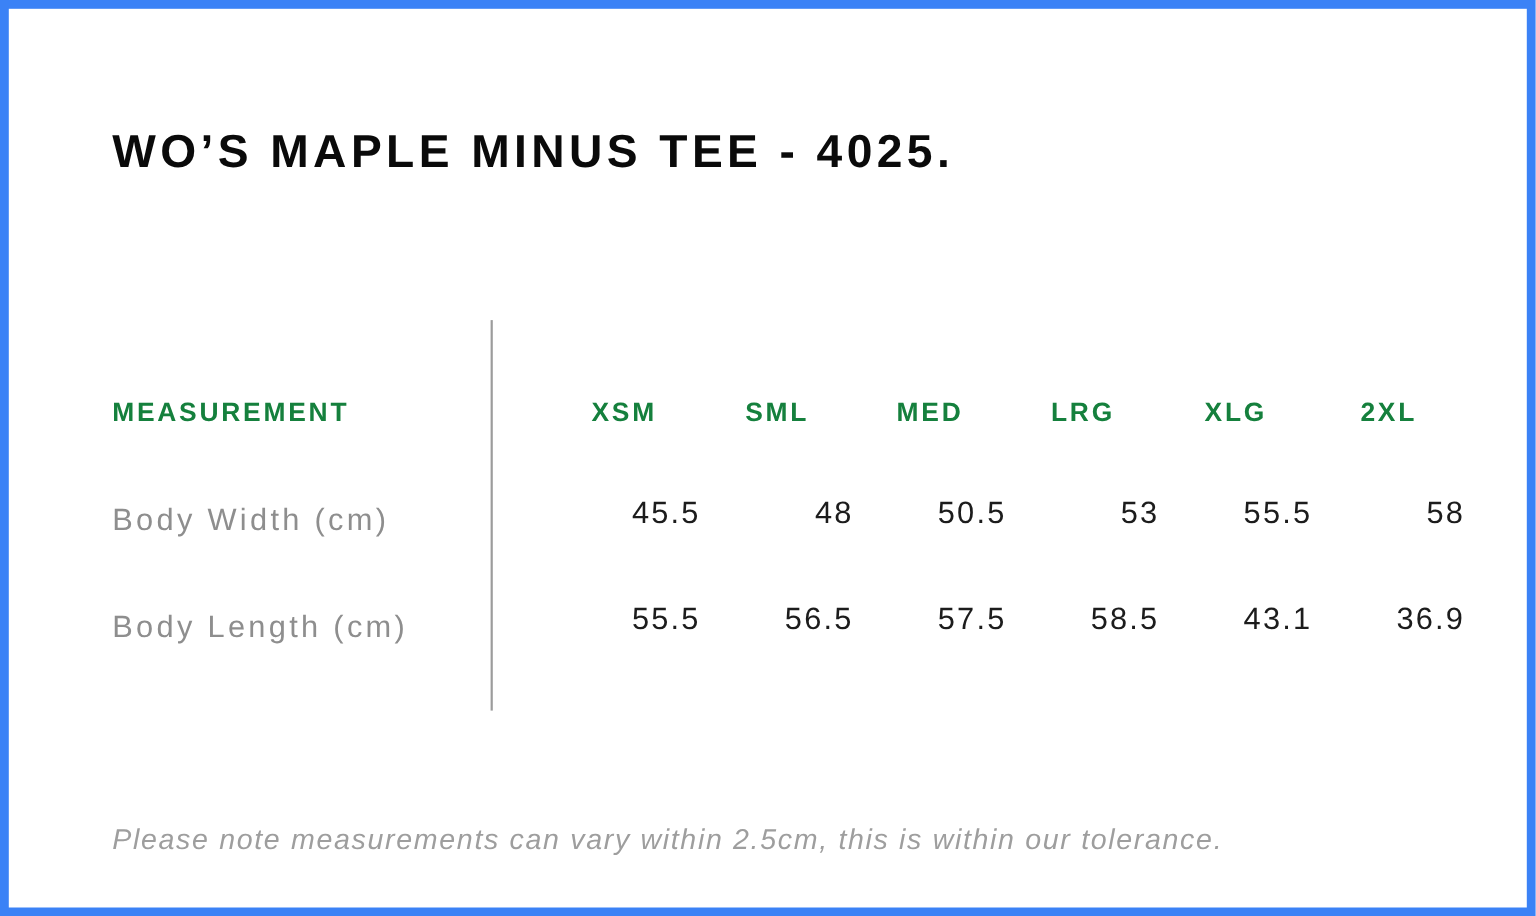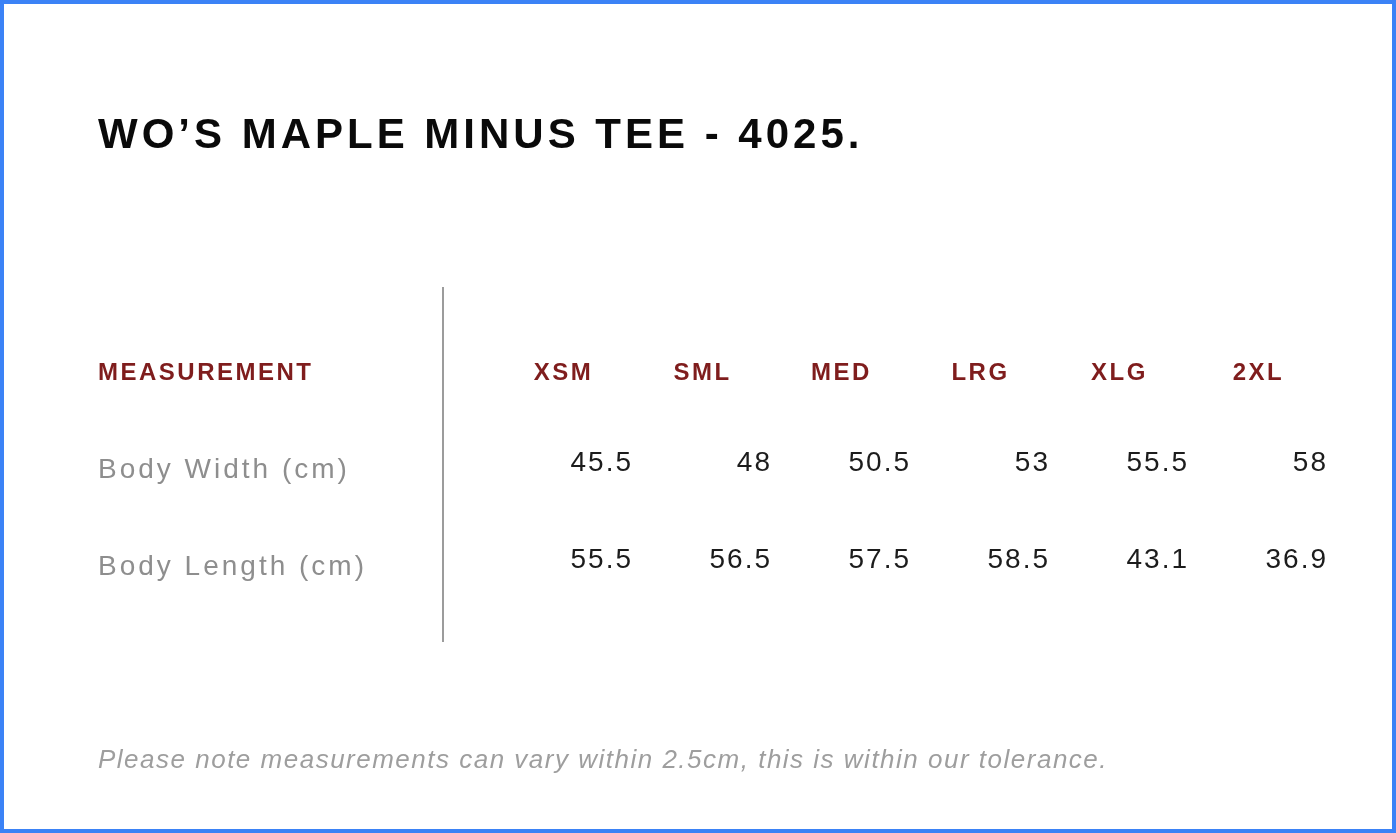--- a/index.html
+++ b/index.html
@@ -6,21 +6,21 @@
   html, body { width: 1396px; height: 833px; }
   body {
     font-family: "Liberation Sans", "DejaVu Sans", sans-serif;
     background: #ffffff;
   }
   .frame {
     position: relative;
     width: 1396px;
     height: 833px;
     background: #ffffff;
-    border: 4px solid #3b82f6;
+    border: 8px solid #3b82f6;
     overflow: hidden;
   }
   .title {
     position: absolute;
     left: 94px;
     top: 106px;
     font-size: 42px;
     font-weight: bold;
     letter-spacing: 4px;
     color: #0a0a0a;
@@ -43,21 +43,21 @@
     grid-template-columns: 396px repeat(6, 139px);
     align-items: center;
   }
   .trow.header { top: 345px; }
   .trow.r1 { top: 435px; }
   .trow.r2 { top: 532px; }
   .th {
     font-size: 24px;
     font-weight: bold;
     letter-spacing: 2.5px;
-    color: #7f1d1d;
+    color: #15803d;
     white-space: nowrap;
   }
   .th.size { text-align: center; }
   .row-label {
     font-size: 28px;
     font-weight: normal;
     letter-spacing: 3px;
     color: #8e8e8e;
     white-space: nowrap;
     margin-top: 13px;

